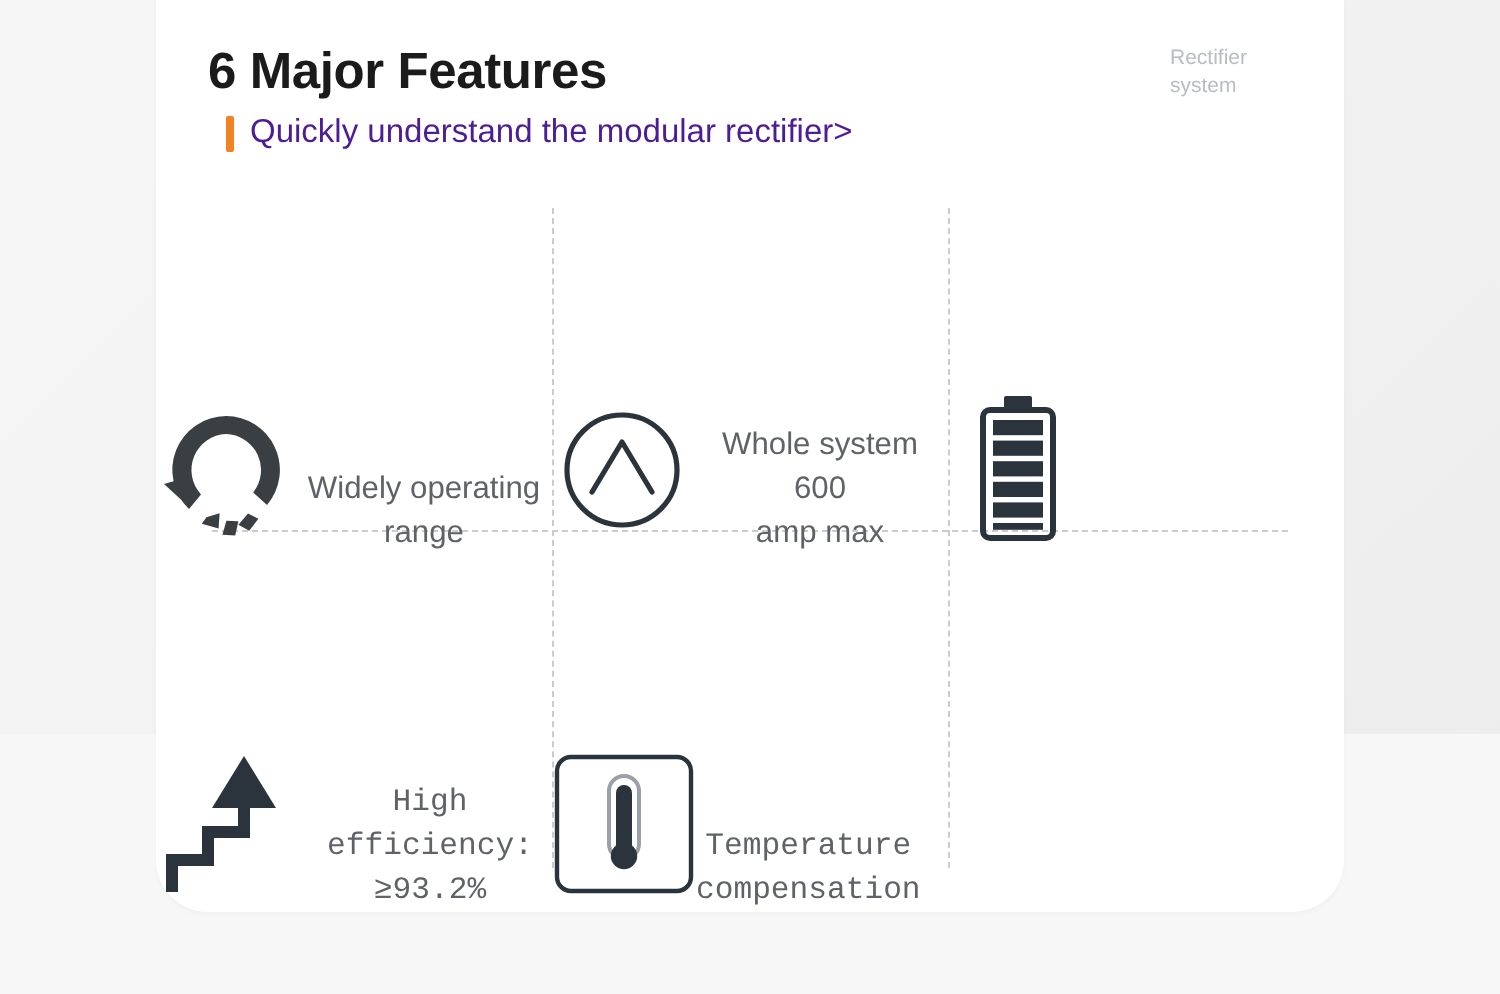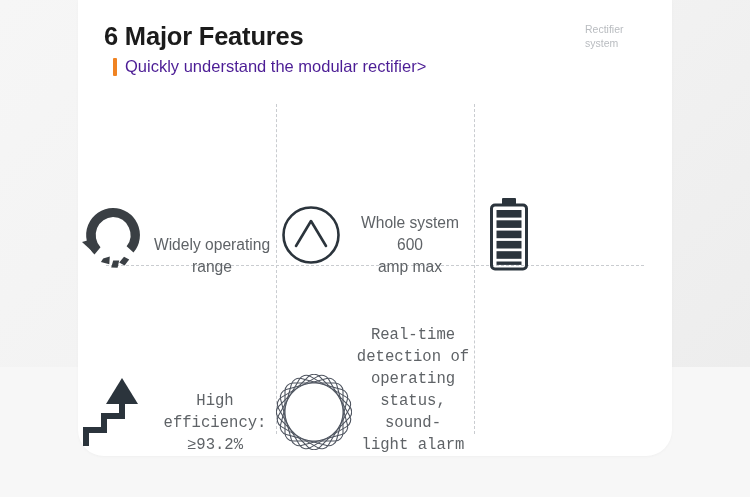--- a/index.html
+++ b/index.html
@@ -212,35 +212,30 @@
           <div class="icon-wrap">
             <svg width="76" height="76" viewBox="0 0 76 76">
               <path d="M8 72 L8 56 L26 56 L26 42 L44 42 L44 28" fill="none" stroke="#2b343c" stroke-width="6" stroke-linecap="butt" stroke-linejoin="miter"></path>
               <path d="M44 4 L60 30 L28 30 Z" fill="#2b343c"></path>
             </svg>
           </div>
           <div class="cell-label">High efficiency:
 ≥93.2%</div>
         </div>
 
-
         <div class="cell row2">
           <div class="icon-wrap">
-            <svg width="76" height="76" viewBox="0 0 76 76">
-              <g fill="none" stroke="#4f5560" stroke-width="1.1">
-                <rect x="9" y="9" width="58" height="58" rx="8"></rect>
-                <rect x="9" y="9" width="58" height="58" rx="8" transform="rotate(15 38 38)"></rect>
-                <rect x="9" y="9" width="58" height="58" rx="8" transform="rotate(30 38 38)"></rect>
-                <rect x="9" y="9" width="58" height="58" rx="8" transform="rotate(45 38 38)"></rect>
-                <rect x="9" y="9" width="58" height="58" rx="8" transform="rotate(60 38 38)"></rect>
-                <rect x="9" y="9" width="58" height="58" rx="8" transform="rotate(75 38 38)"></rect>
-              </g>
-            </svg>
-          </div>
-          <div class="cell-label">Real-time detection of
-operating status, sound-
-light alarm</div>
-        </div>
+            <svg width="72" height="72" viewBox="0 0 72 72">
+              <rect x="2.5" y="2.5" width="67" height="67" rx="7" fill="none" stroke="#2b343c" stroke-width="2.2"></rect>
+              <path d="M36 12 a7.5 7.5 0 0 1 7.5 7.5 v26.5 a7.5 7.5 0 1 1 -15 0 V19.5 A7.5 7.5 0 0 1 36 12 Z" fill="none" stroke="#9aa0a6" stroke-width="2"></path>
+              <path d="M36 16.5 a4 4 0 0 1 4 4 v27.2 a4 4 0 1 1 -8 0 V20.5 a4 4 0 0 1 4 -4 Z" fill="#2b343c"></path>
+              <circle cx="36" cy="52" r="6.6" fill="#2b343c"></circle>
+            </svg>
+          </div>
+          <div class="cell-label">Temperature
+compensation</div>
+        </div>
+
 
       </div>
     </div>
   </div>
 </div>
 
 </body></html>

